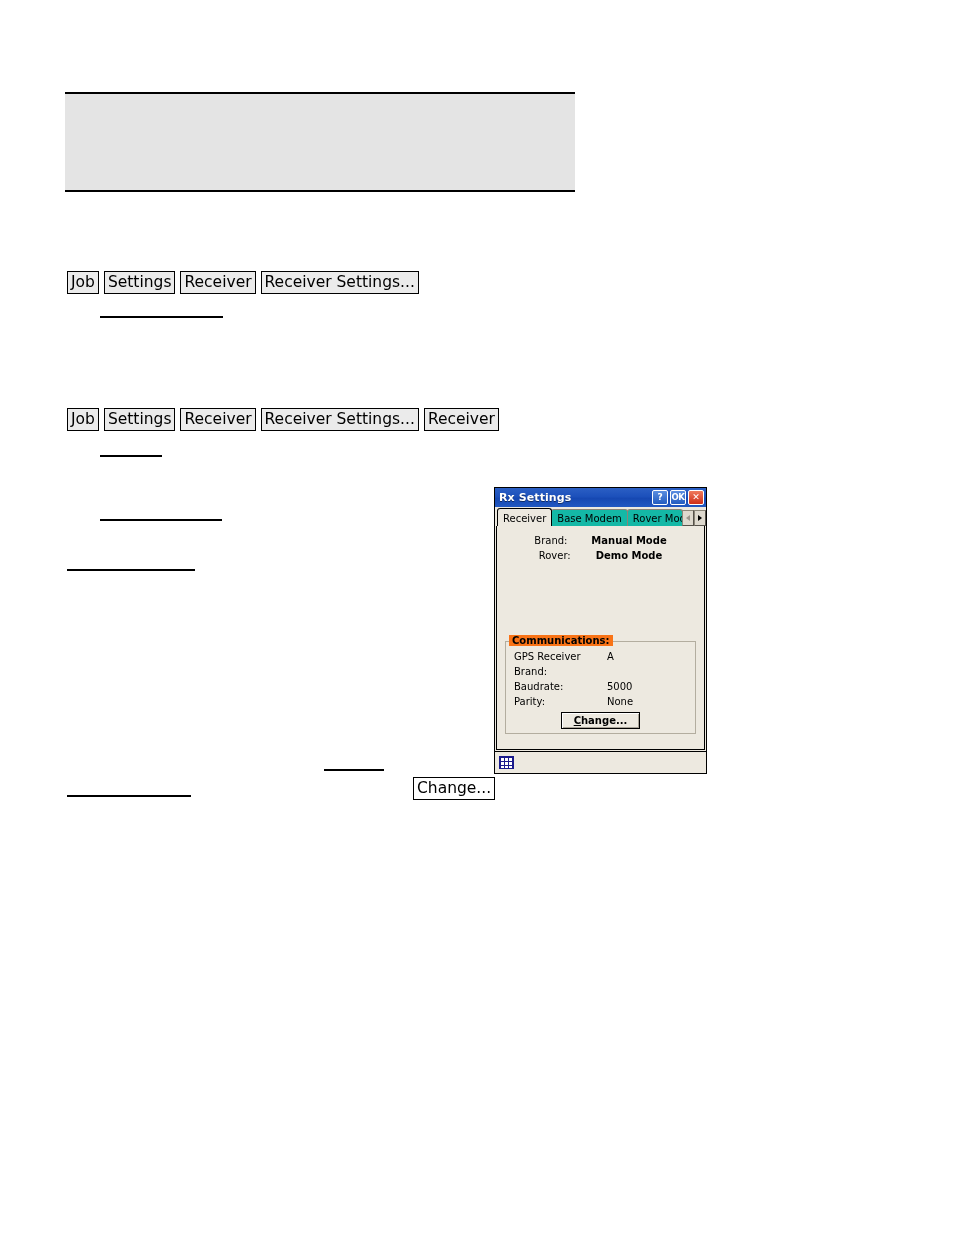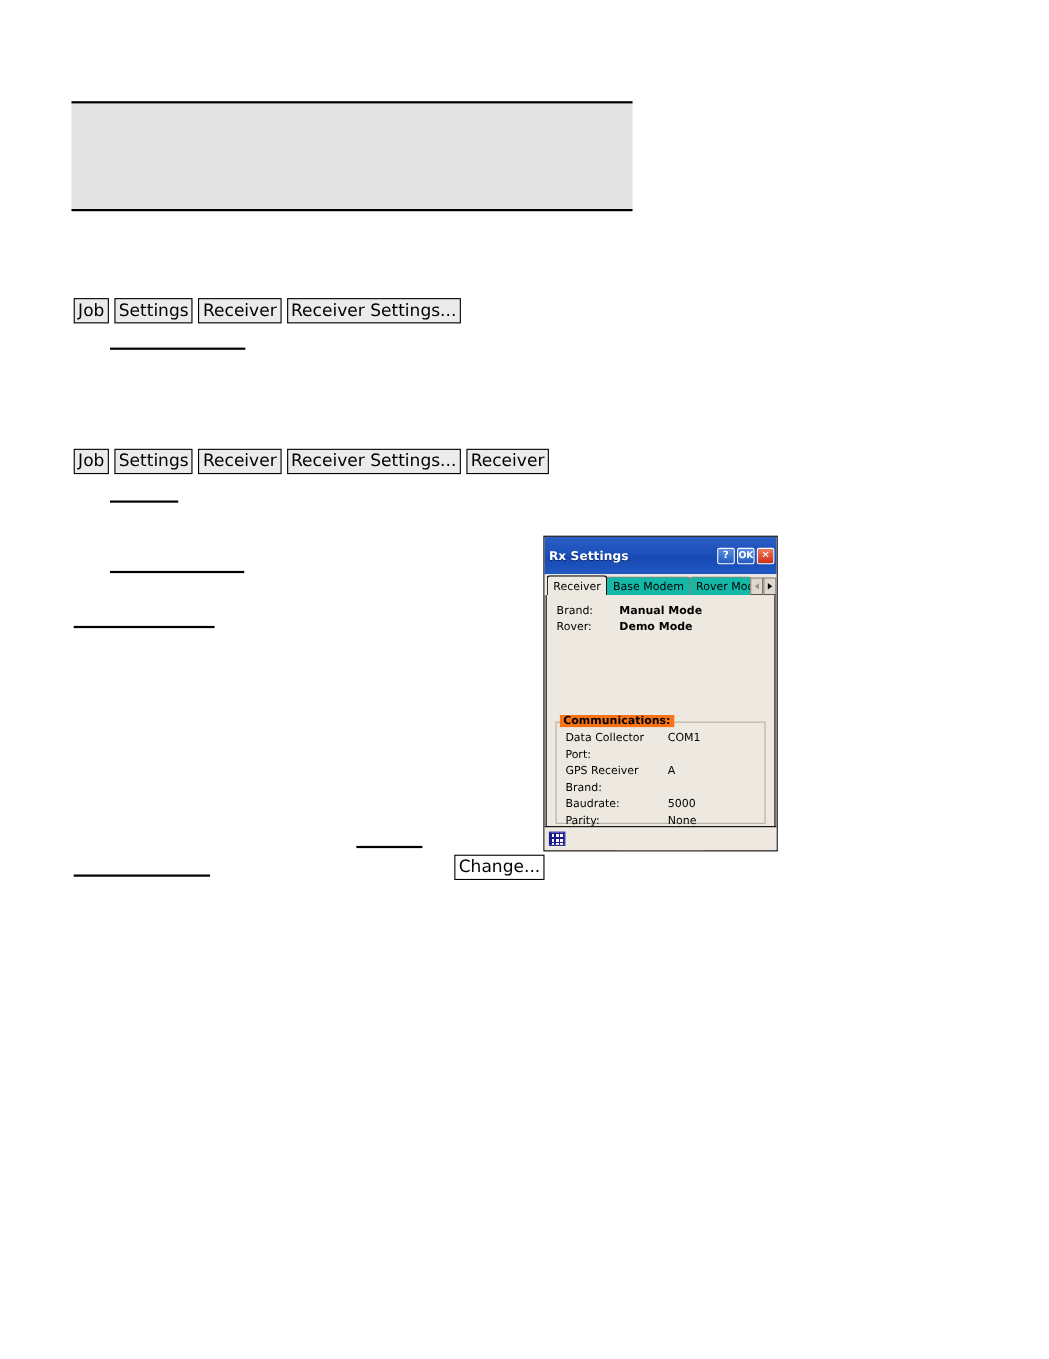--- a/index.html
+++ b/index.html
@@ -104,21 +104,21 @@
     height: 287px;
     border: 1.5px solid #000000;
     background: #ede9e0;
     box-sizing: border-box;
     font-family: "DejaVu Sans", sans-serif;
     overflow: hidden;
   }
 
   
   .ce-titlebar {
-    height: 34px;
+    height: 19px;
     background: linear-gradient(to bottom,
         #2b5fc4 0%, #1c50bb 45%, #1648b2 55%, #2158c2 100%);
     display: flex;
     align-items: center;
     padding: 0 2px 0 4px;
     box-sizing: border-box;
   }
   .ce-title {
     flex: 1 1 auto;
     color: #ffffff;
@@ -228,20 +228,21 @@
     position: relative;
     margin: 0 1px;
   }
 
   .field-row {
     display: flex;
     font-size: 10px;
     color: #000000;
     line-height: 14px;
     margin-bottom: 1px;
+    justify-content: center;
   }
   .field-row .lbl { width: 57px; flex: none; }
   .field-row .val { font-weight: bold; }
 
   
   .groupbox {
     position: absolute;
     left: 8px;
     top: 115px;
     right: 8px;
@@ -386,24 +387,20 @@
       </div>
 
       <div class="field-row">
         <span class="lbl">Rover:</span>
         <span class="val">Demo Mode</span>
       </div>
 
       <div class="groupbox">
         <span class="group-legend">Communications:</span>
 
-        <div class="comm-row">
-          <span class="lbl">Data Collector Port:</span>
-          <span class="val">COM1</span>
-        </div>
 
         <div class="comm-row">
           <span class="lbl">GPS Receiver Brand:</span>
           <span class="val">A</span>
         </div>
 
         <div class="comm-row">
           <span class="lbl">Baudrate:</span>
           <span class="val">5000</span>
         </div>

